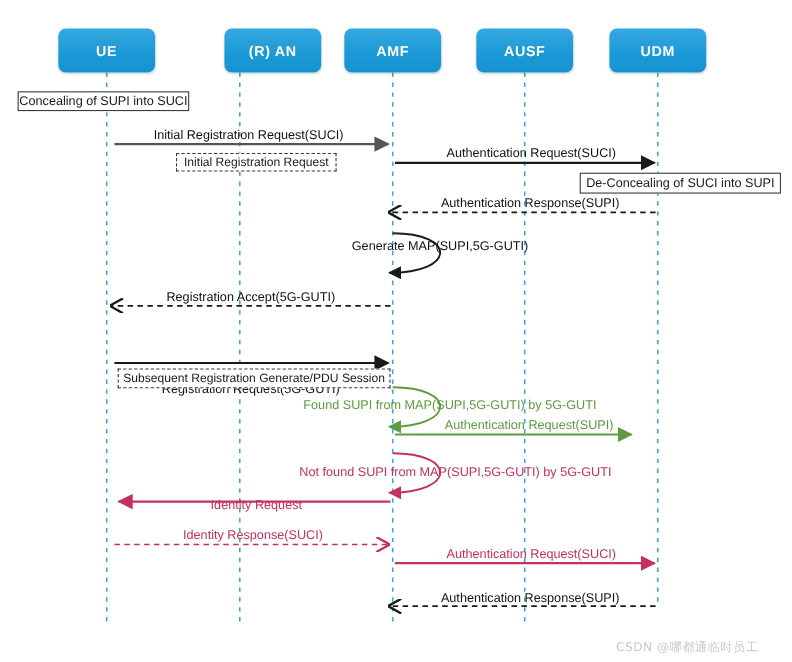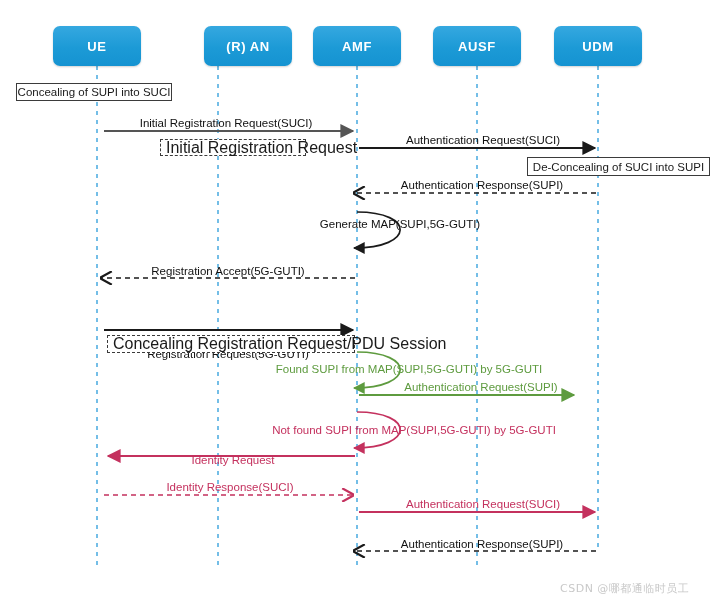--- a/index.html
+++ b/index.html
@@ -55,24 +55,25 @@
     white-space: nowrap;
     box-sizing: border-box;
     padding: 0 5px;
     z-index: 6;
   }
   .note-dashed {
     position: absolute;
     border: 1.4px dashed #3b3b3b;
     background: #ffffff;
     color: #1a1a1a;
-    font-size: 16px;
+    font-size: 11px;
     font-family: "Liberation Sans", sans-serif;
     display: flex;
     align-items: center;
+    justify-content: center;
     white-space: nowrap;
     box-sizing: border-box;
     padding: 0 5px;
     z-index: 6;
   }
   
   .msg-label {
     position: absolute;
     font-size: 11.5px;
     font-weight: normal;
@@ -166,21 +167,21 @@
       <div class="note" style="left: 16px; top: 83px; width: 156px; height: 18px;">
         <span>Concealing of SUPI into SUCI</span>
       </div>
       <div class="note" style="left: 527px; top: 157px; width: 183px; height: 19px;">
         <span>De-Concealing of SUCI into SUPI</span>
       </div>
       <div class="note-dashed" style="left: 160px; top: 139px; width: 146px; height: 17px;">
         <span>Initial Registration Request</span>
       </div>
       <div class="note-dashed" style="left: 107px; top: 335px; width: 248px; height: 18px;">
-        <span>Concealing Registration Request/PDU Session</span>
+        <span>Subsequent Registration Generate/PDU Session</span>
       </div>
     </div>
 
   <div class="layer" id="labels-layer">
       <div class="msg-label" style="left: 226px; top: 117px;">Initial Registration Request(SUCI)</div>
       <div class="msg-label" style="left: 483px; top: 134px;">Authentication Request(SUCI)</div>
       <div class="msg-label" style="left: 482px; top: 179px;">Authentication Response(SUPI)</div>
       <div class="msg-label" style="left: 400px; top: 218px;">Generate MAP(SUPI,5G-GUTI)</div>
       <div class="msg-label" style="left: 228px; top: 265px;">Registration Accept(5G-GUTI)</div>
       <div class="msg-label" style="left: 228px; top: 316px; margin-top: 32px;">Registration Request(5G-GUTI)</div>

